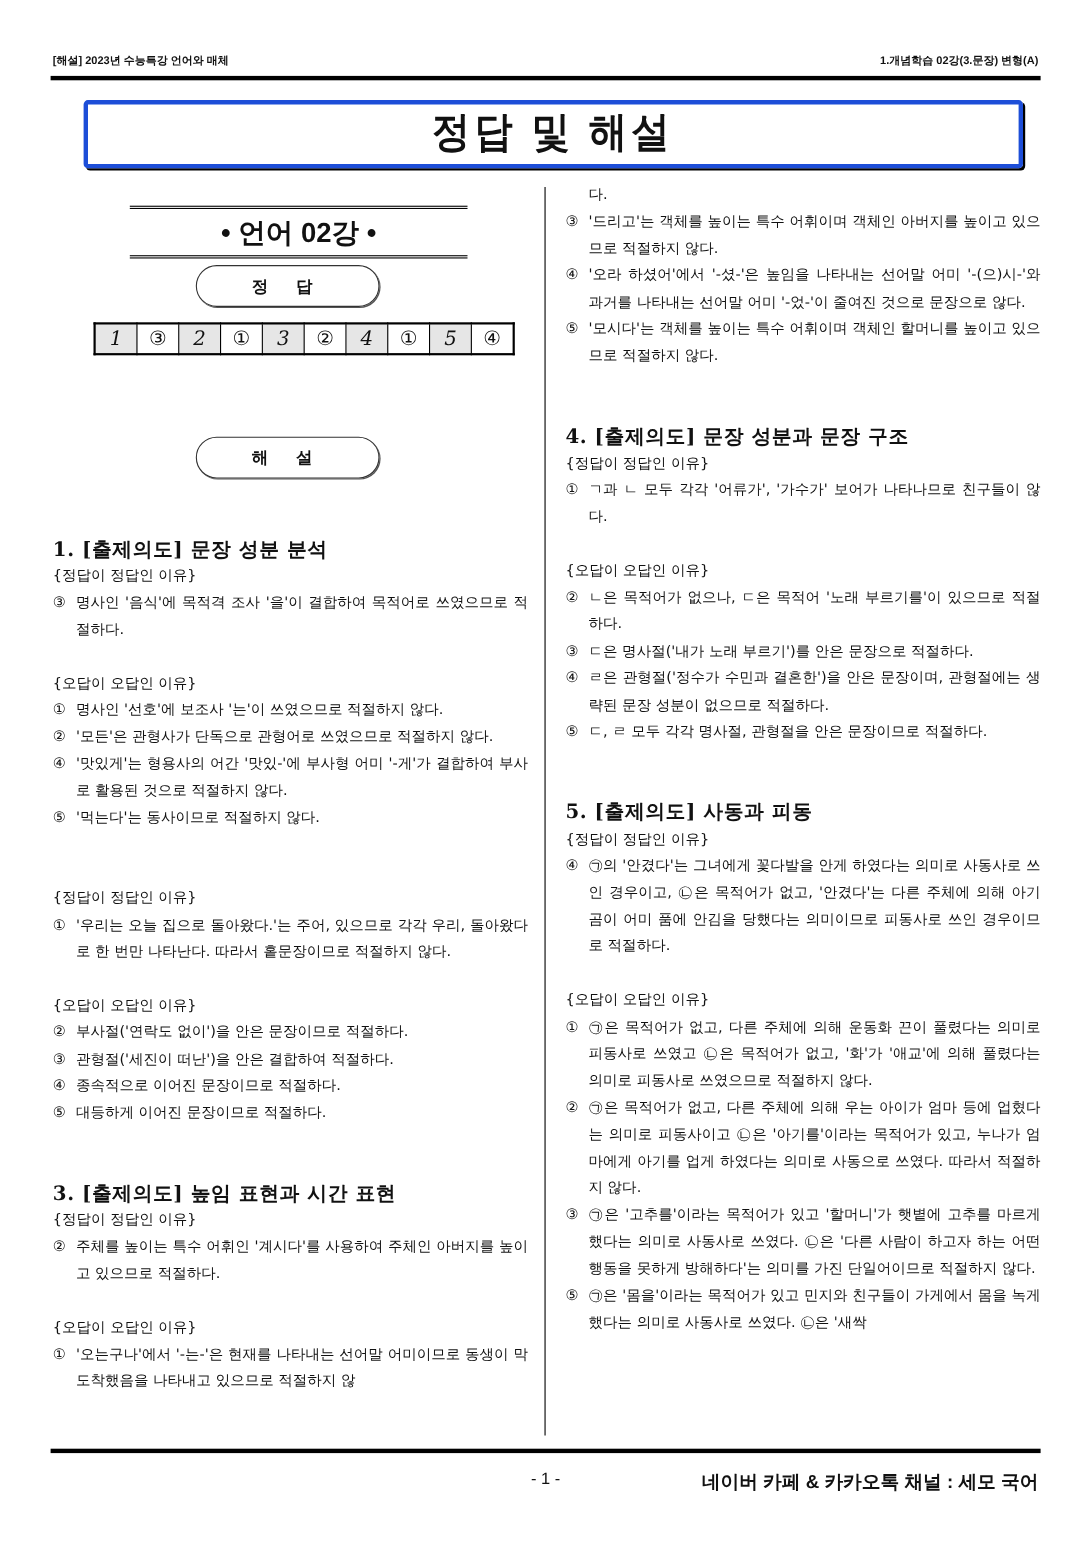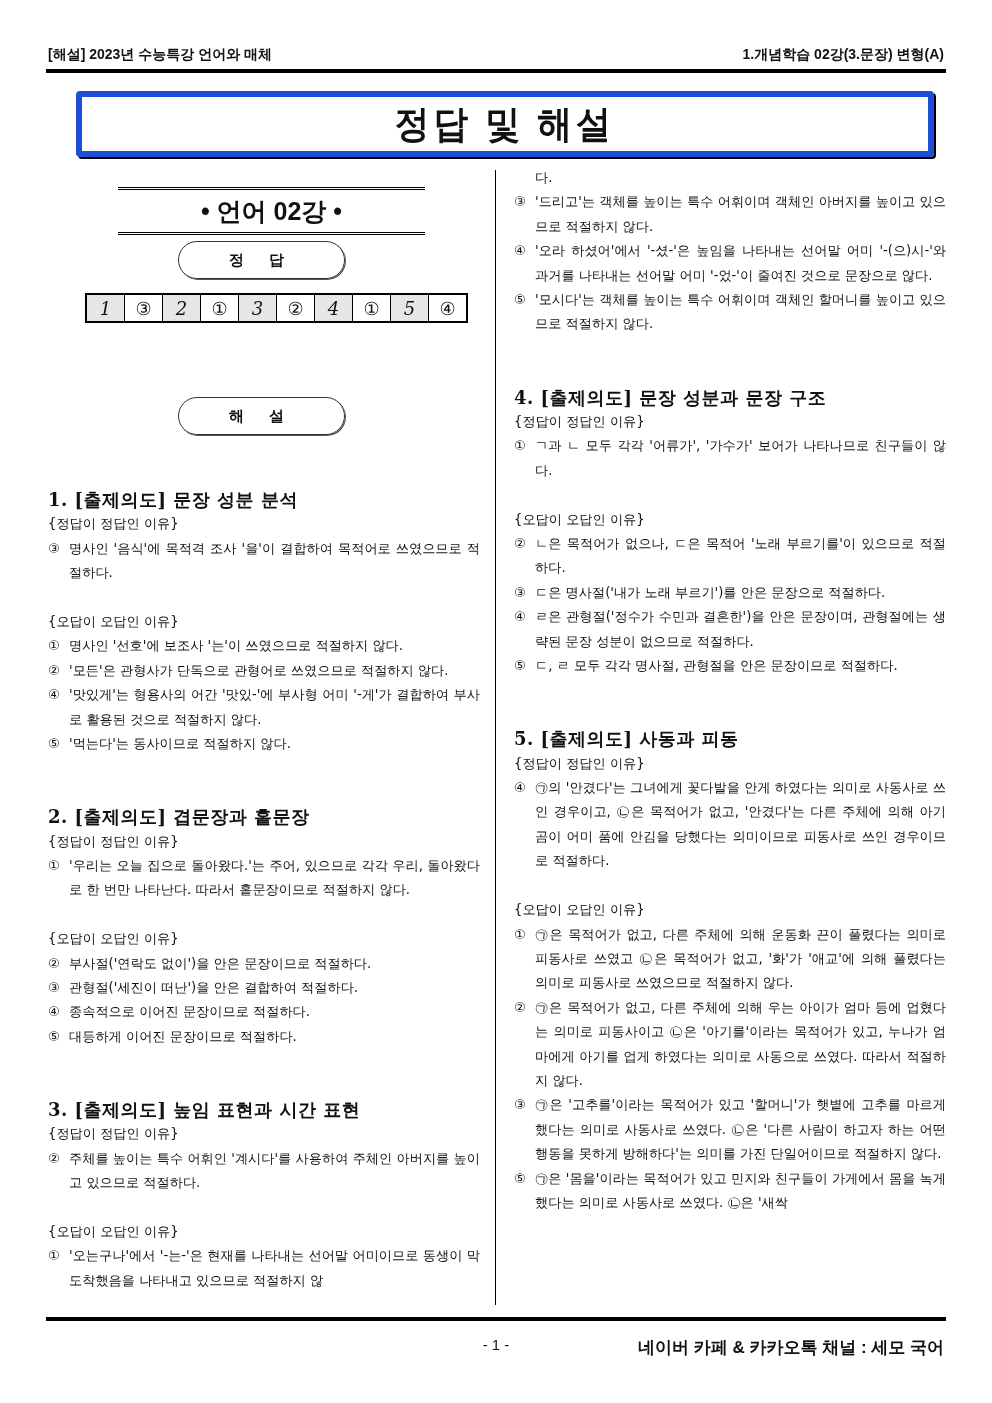--- a/index.html
+++ b/index.html
@@ -2,28 +2,28 @@
 <html><head>
 <meta charset="utf-8">
 <style>
   html, body { margin: 0; padding: 0; background: #ffffff; }
   body {
     width: 992px; height: 1403px; position: relative; overflow: hidden;
     font-family: "DejaVu Sans", sans-serif; color: #111;
   }
   .hdr {
     position: absolute; left: 48px; right: 48px; top: 44px; height: 22px;
-    font-family: "Liberation Sans", sans-serif; font-size: 14px; font-weight: bold;
+    font-family: "Liberation Sans", sans-serif; font-size: 10px; font-weight: bold;
     display: flex; justify-content: space-between; align-items: center;
   }
   .hdr-rule { position: absolute; left: 46px; right: 46px; top: 69px; height: 4px; background: #000; }
   .title-box {
     position: absolute; left: 76px; top: 91px; width: 846px; height: 54px;
-    border: 6px solid #1d4ed8; border-radius: 4px; box-shadow: 2px 2px 0 #000;
-    display: flex; align-items: center; justify-content: center;
+    border: 4px solid #1d4ed8; border-radius: 4px; box-shadow: 2px 2px 0 #000;
+    display: flex; align-items: flex-start; justify-content: center;
   }
   .title-box span {
     font-family: "Liberation Sans", sans-serif; font-weight: bold; font-size: 38px;
     letter-spacing: 4px; transform: scaleX(0.92);
   }
   .col-divider { position: absolute; left: 495px; top: 170px; width: 1px; height: 1135px; background: #000; }
 
   .lecture {
     position: absolute; left: 118px; top: 187px; width: 307px; height: 42px;
     border-top: 3px double #000; border-bottom: 3px double #000;
@@ -123,21 +123,20 @@
     <span class="num">④</span>
     <span class="txt">'맛있게'는 형용사의 어간 '맛있-'에 부사형 어미 '-게'가 결합하여 부사로 활용된 것으로 적절하지 않다.</span>
   </div>
   <div class="item">
     <span class="num">⑤</span>
     <span class="txt">'먹는다'는 동사이므로 적절하지 않다.</span>
   </div>
   <div class="gap"></div>
   <div class="gap"></div>
 
-  <div class="sec-title">2. [출제의도] 겹문장과 홑문장</div>
   <div class="sub">{정답이 정답인 이유}</div>
   <div class="item">
     <span class="num">①</span>
     <span class="txt">'우리는 오늘 집으로 돌아왔다.'는 주어, 있으므로 각각 우리, 돌아왔다로 한 번만 나타난다. 따라서 홑문장이므로 적절하지 않다.</span>
   </div>
   <div class="gap"></div>
   <div class="sub">{오답이 오답인 이유}</div>
   <div class="item">
     <span class="num">②</span>
     <span class="txt">부사절('연락도 없이')을 안은 문장이므로 적절하다.</span>

